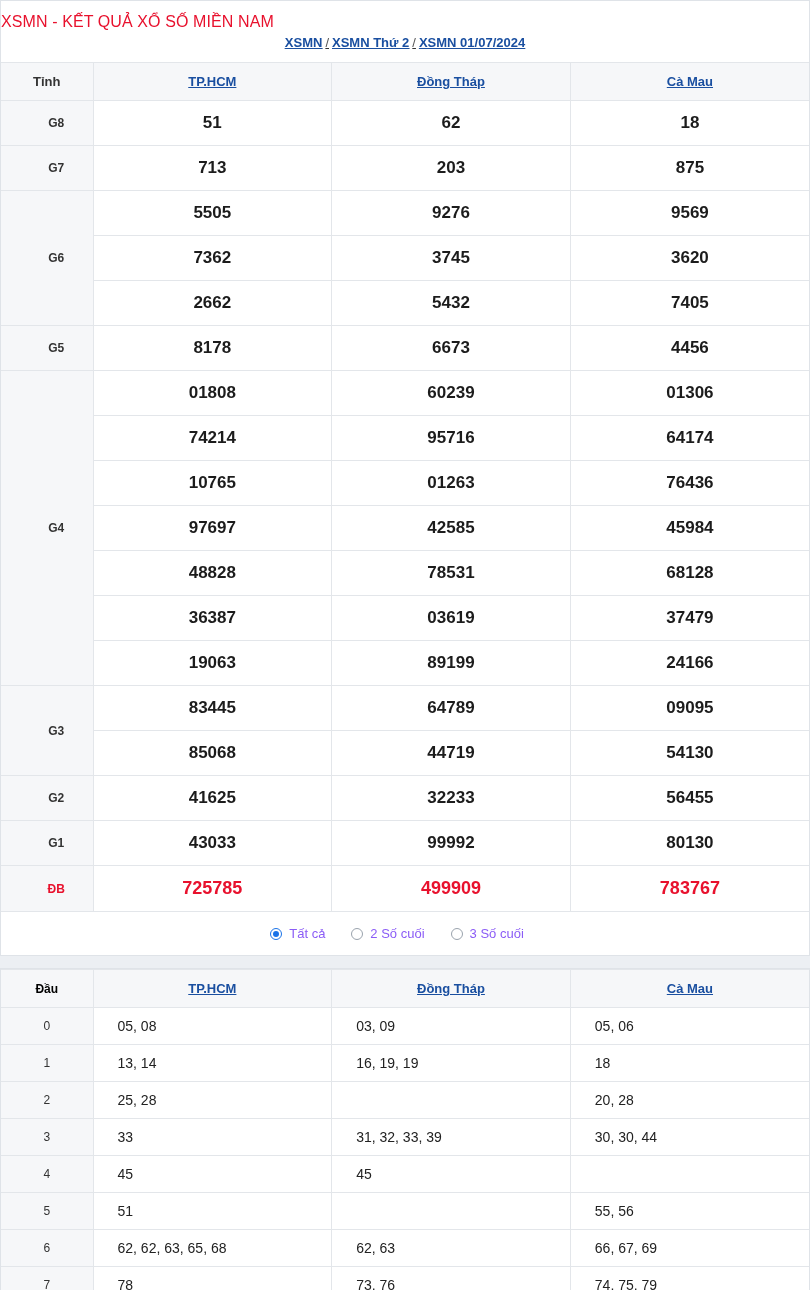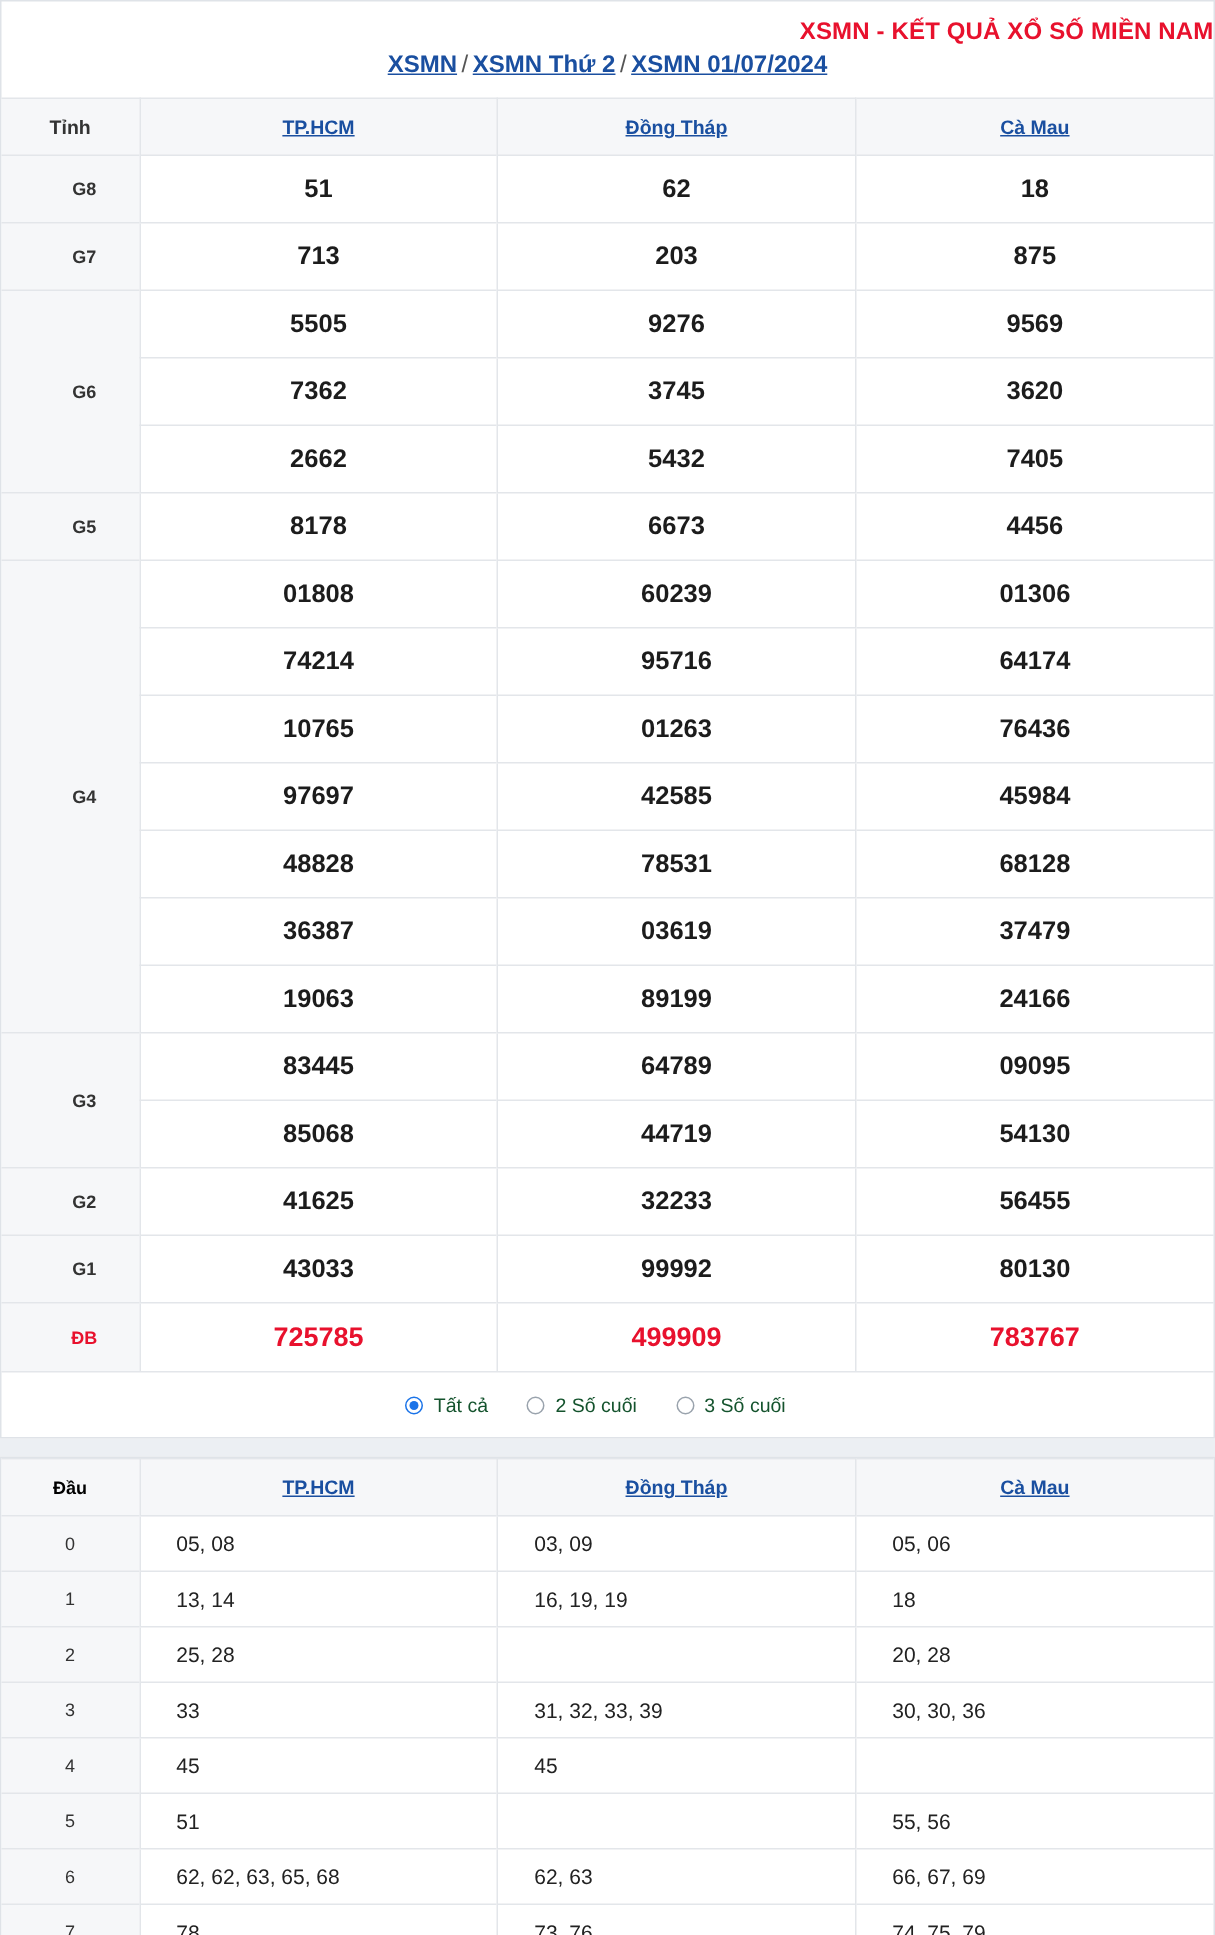--- a/index.html
+++ b/index.html
@@ -16,32 +16,33 @@
     width: 810px;
     box-sizing: border-box;
     padding: 0;
   }
   .card {
     background: #ffffff;
     border: 1px solid #dfe3e8;
     margin: 0 0 12px 0;
   }
   .title {
-    text-align: right;
+    text-align: left;
     color: #e8112d;
     font-size: 16px;
-    font-weight: bold;
+    font-weight: normal;
     padding: 12px 0 4px 0;
     letter-spacing: .1px;
   }
   .breadcrumb {
     text-align: center;
-    font-size: 16px;
+    font-size: 13px;
     color: #333;
     padding: 0 0 12px 0;
+    text-decoration: underline;
   }
   .breadcrumb a {
     color: #1a4fa0;
     text-decoration: underline;
     font-weight: bold;
   }
   .breadcrumb .sep {
     color: #555;
     padding: 0 3px;
     font-weight: normal;
@@ -94,21 +95,21 @@
     color: #e8112d;
   }
   .filters {
     display: flex;
     justify-content: center;
     align-items: center;
     gap: 26px;
     padding: 14px 16px 14px 0;
     border-top: 1px solid #e3e6ea;
     font-size: 13px;
-    color: #14532d;
+    color: #8b5cf6;
   }
   .radio-opt {
     display: flex;
     align-items: center;
     gap: 7px;
     cursor: pointer;
   }
   .radio {
     width: 12px;
     height: 12px;
@@ -352,21 +353,21 @@
           <tr>
             <td class="key">2</td>
             <td class="vals">25, 28</td>
             <td class="vals"></td>
             <td class="vals">20, 28</td>
           </tr>
           <tr>
             <td class="key">3</td>
             <td class="vals">33</td>
             <td class="vals">31, 32, 33, 39</td>
-            <td class="vals">30, 30, 36</td>
+            <td class="vals">30, 30, 44</td>
           </tr>
           <tr>
             <td class="key">4</td>
             <td class="vals">45</td>
             <td class="vals">45</td>
             <td class="vals"></td>
           </tr>
           <tr>
             <td class="key">5</td>
             <td class="vals">51</td>

